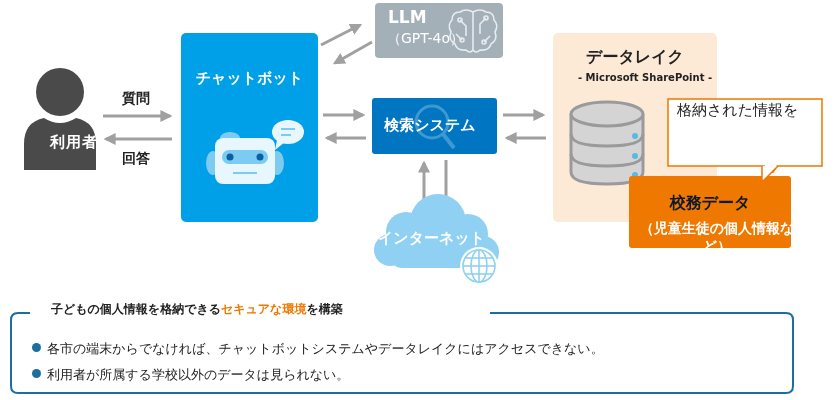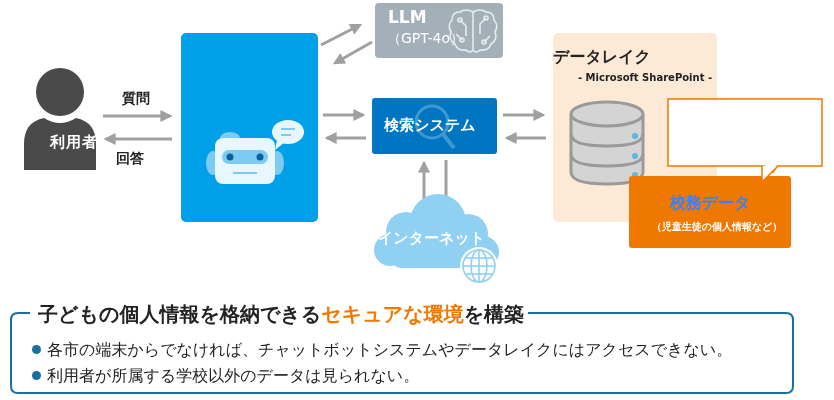--- a/index.html
+++ b/index.html
@@ -29,38 +29,38 @@
   #search-label { left:372px; top:116px; width:116px; text-align:center; color:#fff; font-size:15px; font-weight:bold; }
   #search-mag { left:410px; top:100px; width:50px; height:52px; opacity:0.25; }
 
   
   #cloud { left:368px; top:190px; width:135px; height:90px; }
   #cloud-label { left:378px; top:229px; width:120px; text-align:left; color:#fff; font-size:15px; font-weight:bold; }
   #globe { left:458px; top:245px; width:42px; height:42px; }
 
   
   #lake { left:553px; top:33px; width:164px; height:189px; background:#fce9d6; border-radius:5px; }
-  #lake-title { left:553px; top:47px; width:164px; text-align:left; font-size:16px; font-weight:bold; color:#222; }
+  #lake-title { left:553px; top:47px; width:164px; text-align:center; font-size:16px; font-weight:bold; color:#222; }
   #lake-sub { left:553px; top:72px; width:184px; text-align:center; font-size:10px; font-weight:bold; color:#222; }
   #db { left:565px; top:98px; width:84px; height:90px; }
 
   
   #callout { left:667px; top:98px; width:156px; height:75px; }
   #callout-text { left:677px; top:101px; width:145px; font-size:15px; line-height:19px; color:#222; }
 
   
   #school { left:629px; top:176px; width:162px; height:72px; background:#ee7800; border-radius:3px; }
-  #school-title { left:629px; top:193px; width:162px; text-align:center; color:#3b82f6; font-size:16px; font-weight:bold; }
-  #school-sub { left:629px; top:220px; width:176px; text-align:center; color:#fff; font-size:10px; font-weight:bold; }
+  #school-title { left:629px; top:193px; width:162px; text-align:center; color:#0f172a; font-size:16px; font-weight:bold; }
+  #school-sub { left:629px; top:220px; width:176px; text-align:center; color:#fff; font-size:14px; font-weight:bold; }
 
   
   #bottom-frame { left:10px; top:312px; width:784px; height:82px; }
-  #bottom-title { left:34px; top:301px; font-size:20px; font-weight:bold; color:#222; background:#fff; padding:0 4px; white-space:nowrap; }
+  #bottom-title { left:47px; top:301px; font-size:12px; font-weight:bold; color:#222; background:#fff; padding:0 4px; white-space:nowrap; }
   #bottom-title .hl { color:#ee7800; }
-  .bullet-row { font-size:16px; color:#222; white-space:nowrap; }
+  .bullet-row { font-size:13px; color:#222; white-space:nowrap; }
   .bullet-dot { display:inline-block; width:9px; height:9px; border-radius:50%; background:#1a6fa0; margin-right:6px; vertical-align:1px; }
   #bullet1 { left:32px; top:340px; }
   #bullet2 { left:32px; top:366px; }
 </style>
 </head>
 <body>
 
 <svg class="abs" style="left:0;top:0" width="834" height="400">
   <defs>
     <marker id="ah" viewBox="0 0 10 10" refX="8" refY="5" markerWidth="4" markerHeight="4" orient="auto">
@@ -81,24 +81,25 @@
   </g>
 </svg>
 
 <svg id="user" class="abs" viewBox="0 0 76 104">
   <circle cx="38" cy="26" r="24" fill="#4a4a4a"></circle>
   <path d="M2,104 L2,78 Q2,56 22,52 Q38,62 54,52 Q74,56 74,78 L74,104 Z" fill="#4a4a4a"></path>
 </svg>
 <div id="user-label" class="abs">利用者</div>
 
 <div class="abs arrow-label" style="left:122px;top:90px">質問</div>
-<div class="abs arrow-label" style="left:116px;top:150px">回答</div>
+<div class="abs arrow-label" style="left:122px;top:150px">回答</div>
 
 <div id="chatbot" class="abs"></div>
 <div id="chatbot-title" class="abs">
+  <div>チャットボット</div>
 </div>
 <svg id="robot" class="abs" viewBox="0 0 100 70">
   <ellipse cx="25" cy="20" rx="10" ry="6" fill="#7ccbf0"></ellipse>
   <ellipse cx="8" cy="45" rx="7" ry="12" fill="#7ccbf0"></ellipse>
   <ellipse cx="72" cy="45" rx="7" ry="12" fill="#7ccbf0"></ellipse>
   <rect x="10" y="20" width="60" height="46" rx="8" fill="#e8f6fd"></rect>
   <rect x="17" y="32" width="46" height="14" rx="7" fill="#7ccbf0"></rect>
   <circle cx="25" cy="39" r="3.5" fill="#0c5fa0"></circle>
   <circle cx="55" cy="39" r="3.5" fill="#0c5fa0"></circle>
   <line x1="28" y1="55" x2="52" y2="55" stroke="#7ccbf0" stroke-width="2"></line>
@@ -169,20 +170,21 @@
   </g>
   <circle cx="70" cy="38" r="3" fill="#5bb8e0"></circle>
   <circle cx="70" cy="58" r="3" fill="#5bb8e0"></circle>
   <circle cx="70" cy="77" r="3" fill="#5bb8e0"></circle>
 </svg>
 
 <svg id="callout" class="abs" viewBox="0 0 156 75">
   <path d="M1,1 L155,1 L155,68 L110,68 L97,88 L97,68 L1,68 Z" fill="#ffffff" stroke="#ee7800" stroke-width="1.5"></path>
 </svg>
 <div id="callout-text" class="abs">
+  <div>格納された情報を</div>
 </div>
 
 <div id="school" class="abs"></div>
 <svg class="abs" style="left:760px;top:164px" width="30" height="20" viewBox="0 0 30 20">
   <path d="M2,2 L2,18 L18,2" fill="#ffffff" stroke="#ee7800" stroke-width="1.5"></path>
 </svg>
 <div id="school-title" class="abs">校務データ</div>
 <div id="school-sub" class="abs">（児童生徒の個人情報など）</div>
 
 <svg id="bottom-frame" class="abs" viewBox="0 0 784 82">

